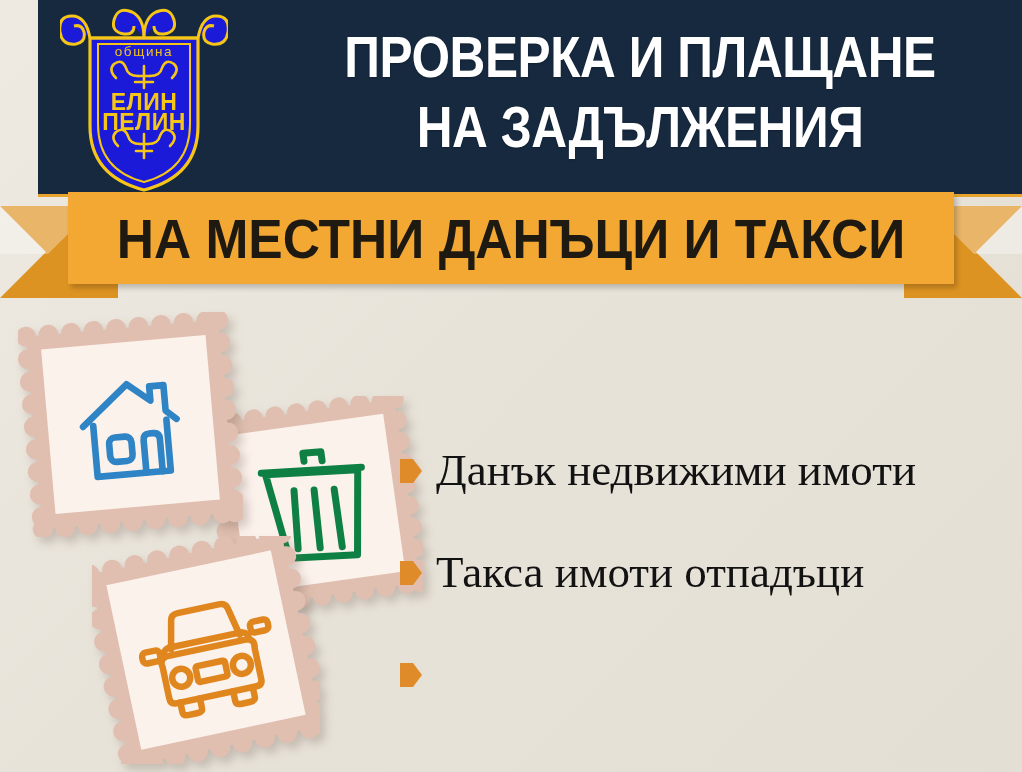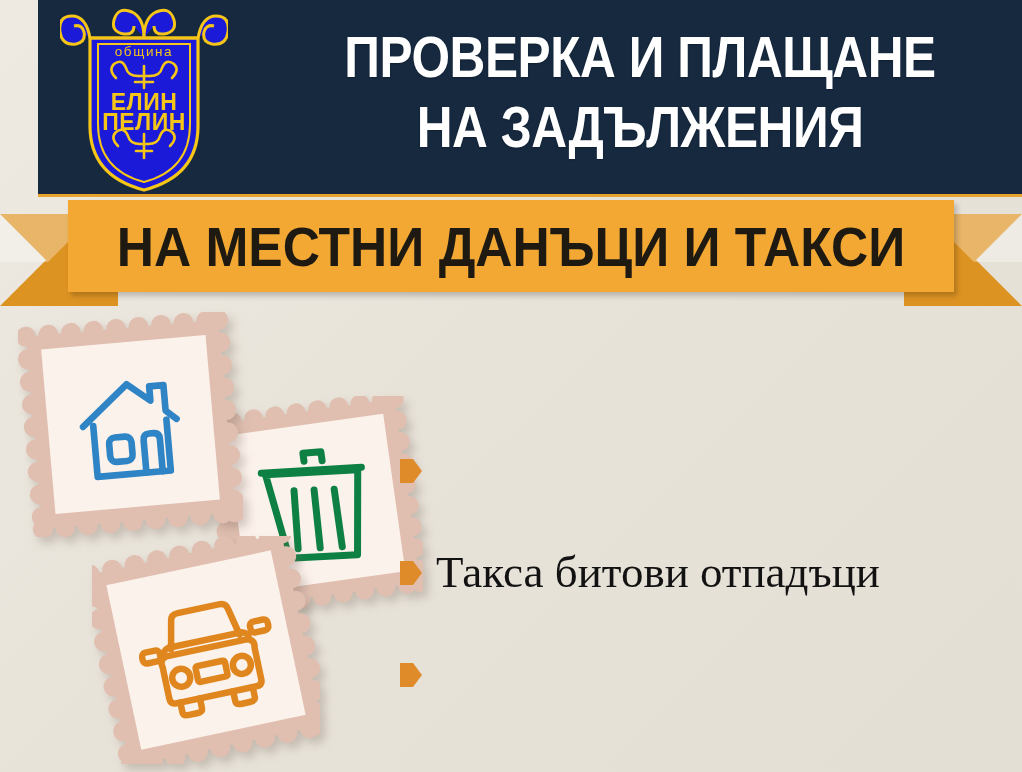--- a/index.html
+++ b/index.html
@@ -65,21 +65,21 @@
     letter-spacing: -0.5px;
     transform: scaleX(0.87);
     transform-origin: center top;
     text-shadow: 0 1px 2px rgba(0,0,0,0.25);
     white-space: pre-line;
   }
 
   
   .ribbon {
     position: absolute;
-    left: 0; top: 196px;
+    left: 0; top: 188px;
     width: 1022px;
     height: 112px;
     z-index: 6;
   }
   
   .ribbon-tail {
     position: absolute;
     top: 18px;
     width: 118px;
     height: 92px;
@@ -416,25 +416,26 @@
           <rect x="110" y="26" width="18" height="11" rx="4"></rect>
         </g>
       </g>
     </svg>
   </div>
 
   <div class="tax-list">
 
     <div class="tax-item">
       <span class="bullet"></span>
+      <span class="tax-label">Данък недвижими имоти</span>
     </div>
 
     <div class="tax-item">
       <span class="bullet"></span>
-      <span class="tax-label">Такса битови отпадъци</span>
+      <span class="tax-label">Такса имоти отпадъци</span>
     </div>
 
     <div class="tax-item">
       <span class="bullet"></span>
     </div>
 
   </div>
 
 </div>
 

